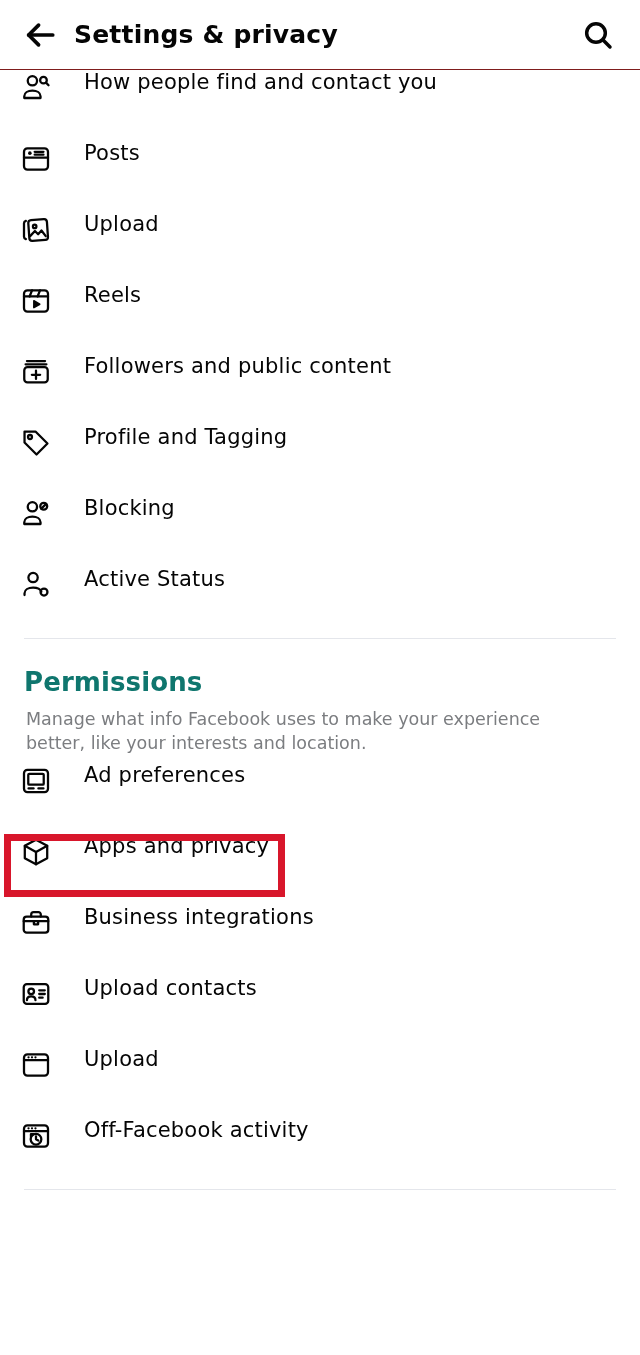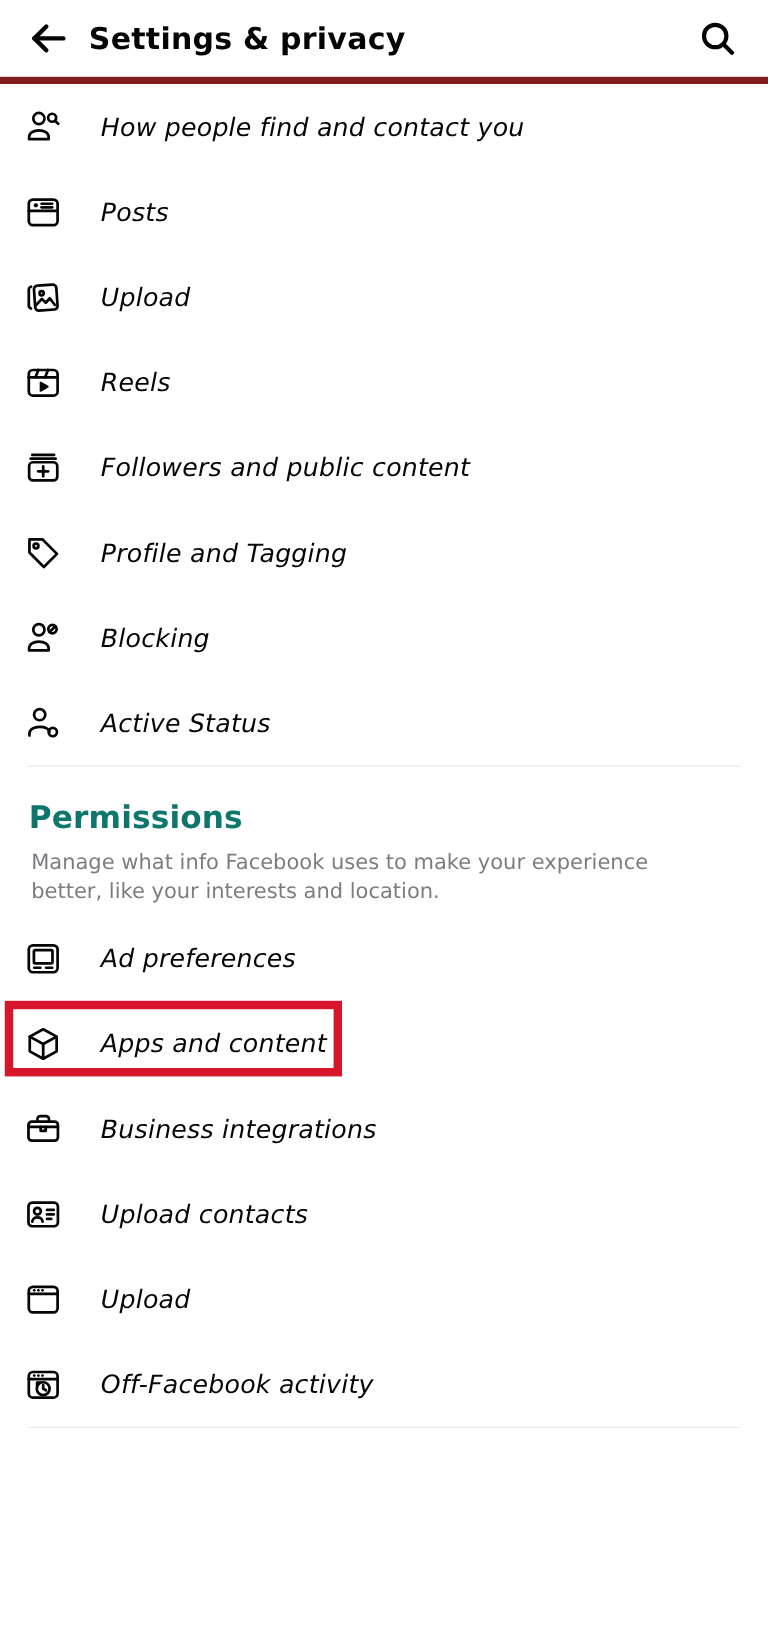--- a/index.html
+++ b/index.html
@@ -16,21 +16,21 @@
     overflow: hidden;
     position: relative;
   }
 
   
   .header {
     height: 70px;
     display: flex;
     align-items: center;
     padding: 0 20px 0 18px;
-    border-bottom: 6px solid #7f1d1d;
+    border-bottom: 1px solid #7f1d1d;
     background: #ffffff;
     text-align: right;
   }
   .back-btn {
     width: 44px; height: 44px;
     display: flex; align-items: center; justify-content: center;
     flex: 0 0 auto;
     cursor: pointer;
   }
   .header-title {
@@ -46,27 +46,25 @@
     width: 44px; height: 44px;
     display: flex; align-items: center; justify-content: center;
     flex: 0 0 auto;
     cursor: pointer;
   }
 
   
   .list { padding: 0; }
   .row {
     display: flex;
-    align-items: center;
     height: 71px;
     padding-left: 18px;
     padding-right: 4px;
     cursor: pointer;
     position: relative;
-    font-style: italic;
   }
   .row-icon {
     width: 36px; height: 36px;
     flex: 0 0 36px;
     display: flex; align-items: center; justify-content: center;
   }
   .row-label {
     margin-left: 30px;
     font-size: 21px;
     letter-spacing: 0.2px;
@@ -264,21 +262,21 @@
 
   <div class="row highlighted">
     <span class="highlight-frame" style="border-color: rgb(216, 22, 43);"></span>
     <span class="row-icon">
       <svg width="32" height="32" viewBox="0 0 24 24" fill="none" stroke="#050505" stroke-width="1.7" stroke-linecap="round" stroke-linejoin="round">
         <path d="M12 2.8l8.4 4.6v9.2L12 21.2 3.6 16.6V7.4z"></path>
         <path d="M3.6 7.4L12 12l8.4-4.6"></path>
           <line x1="12" y1="12" x2="12" y2="21.2"></line>
       </svg>
     </span>
-    <span class="row-label">Apps and content</span>
+    <span class="row-label">Apps and privacy</span>
   </div>
 
   <div class="row">
     <span class="row-icon">
       <svg width="32" height="32" viewBox="0 0 24 24" fill="none" stroke="#050505" stroke-width="1.7" stroke-linecap="round" stroke-linejoin="round">
         <rect x="2.8" y="7.2" width="18.4" height="12" rx="2.2"></rect>
         <path d="M8.4 7.2V5.6a1.8 1.8 0 0 1 1.8-1.8h3.6a1.8 1.8 0 0 1 1.8 1.8v1.6"></path>
         <path d="M2.8 10.6h18.4"></path>
         <path d="M10.4 10.6v2.4h3.2v-2.4"></path>
       </svg>

